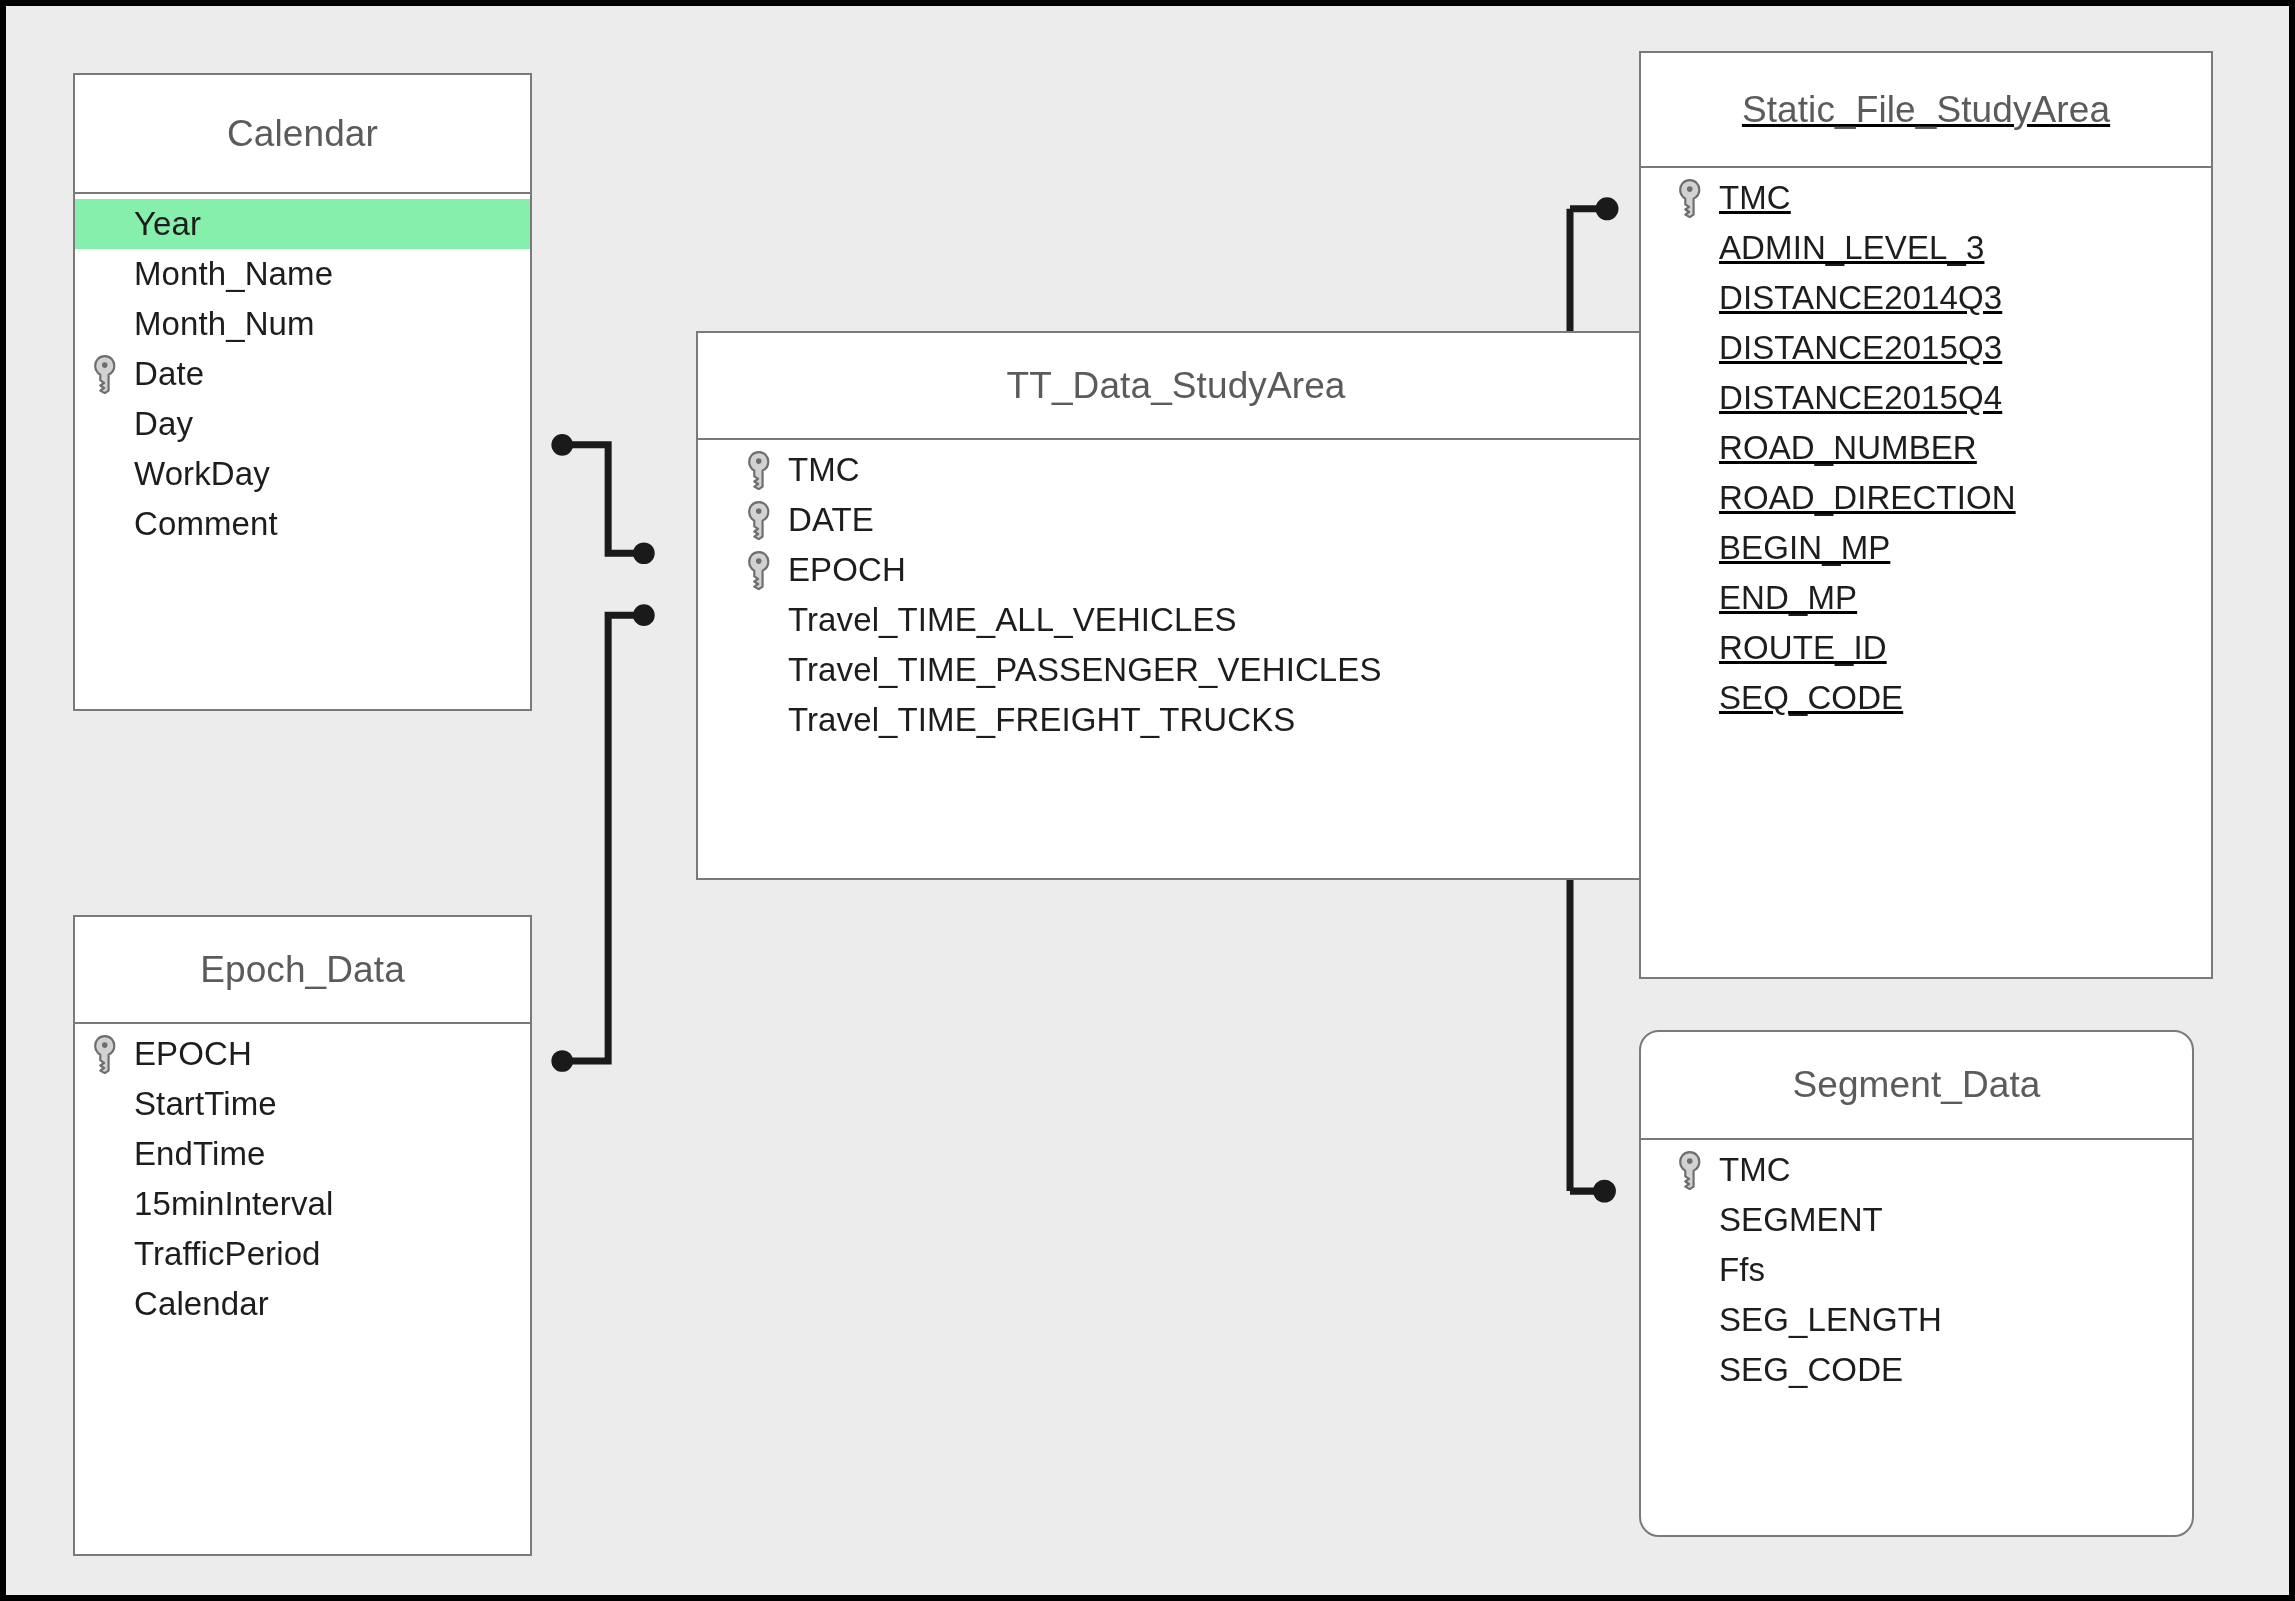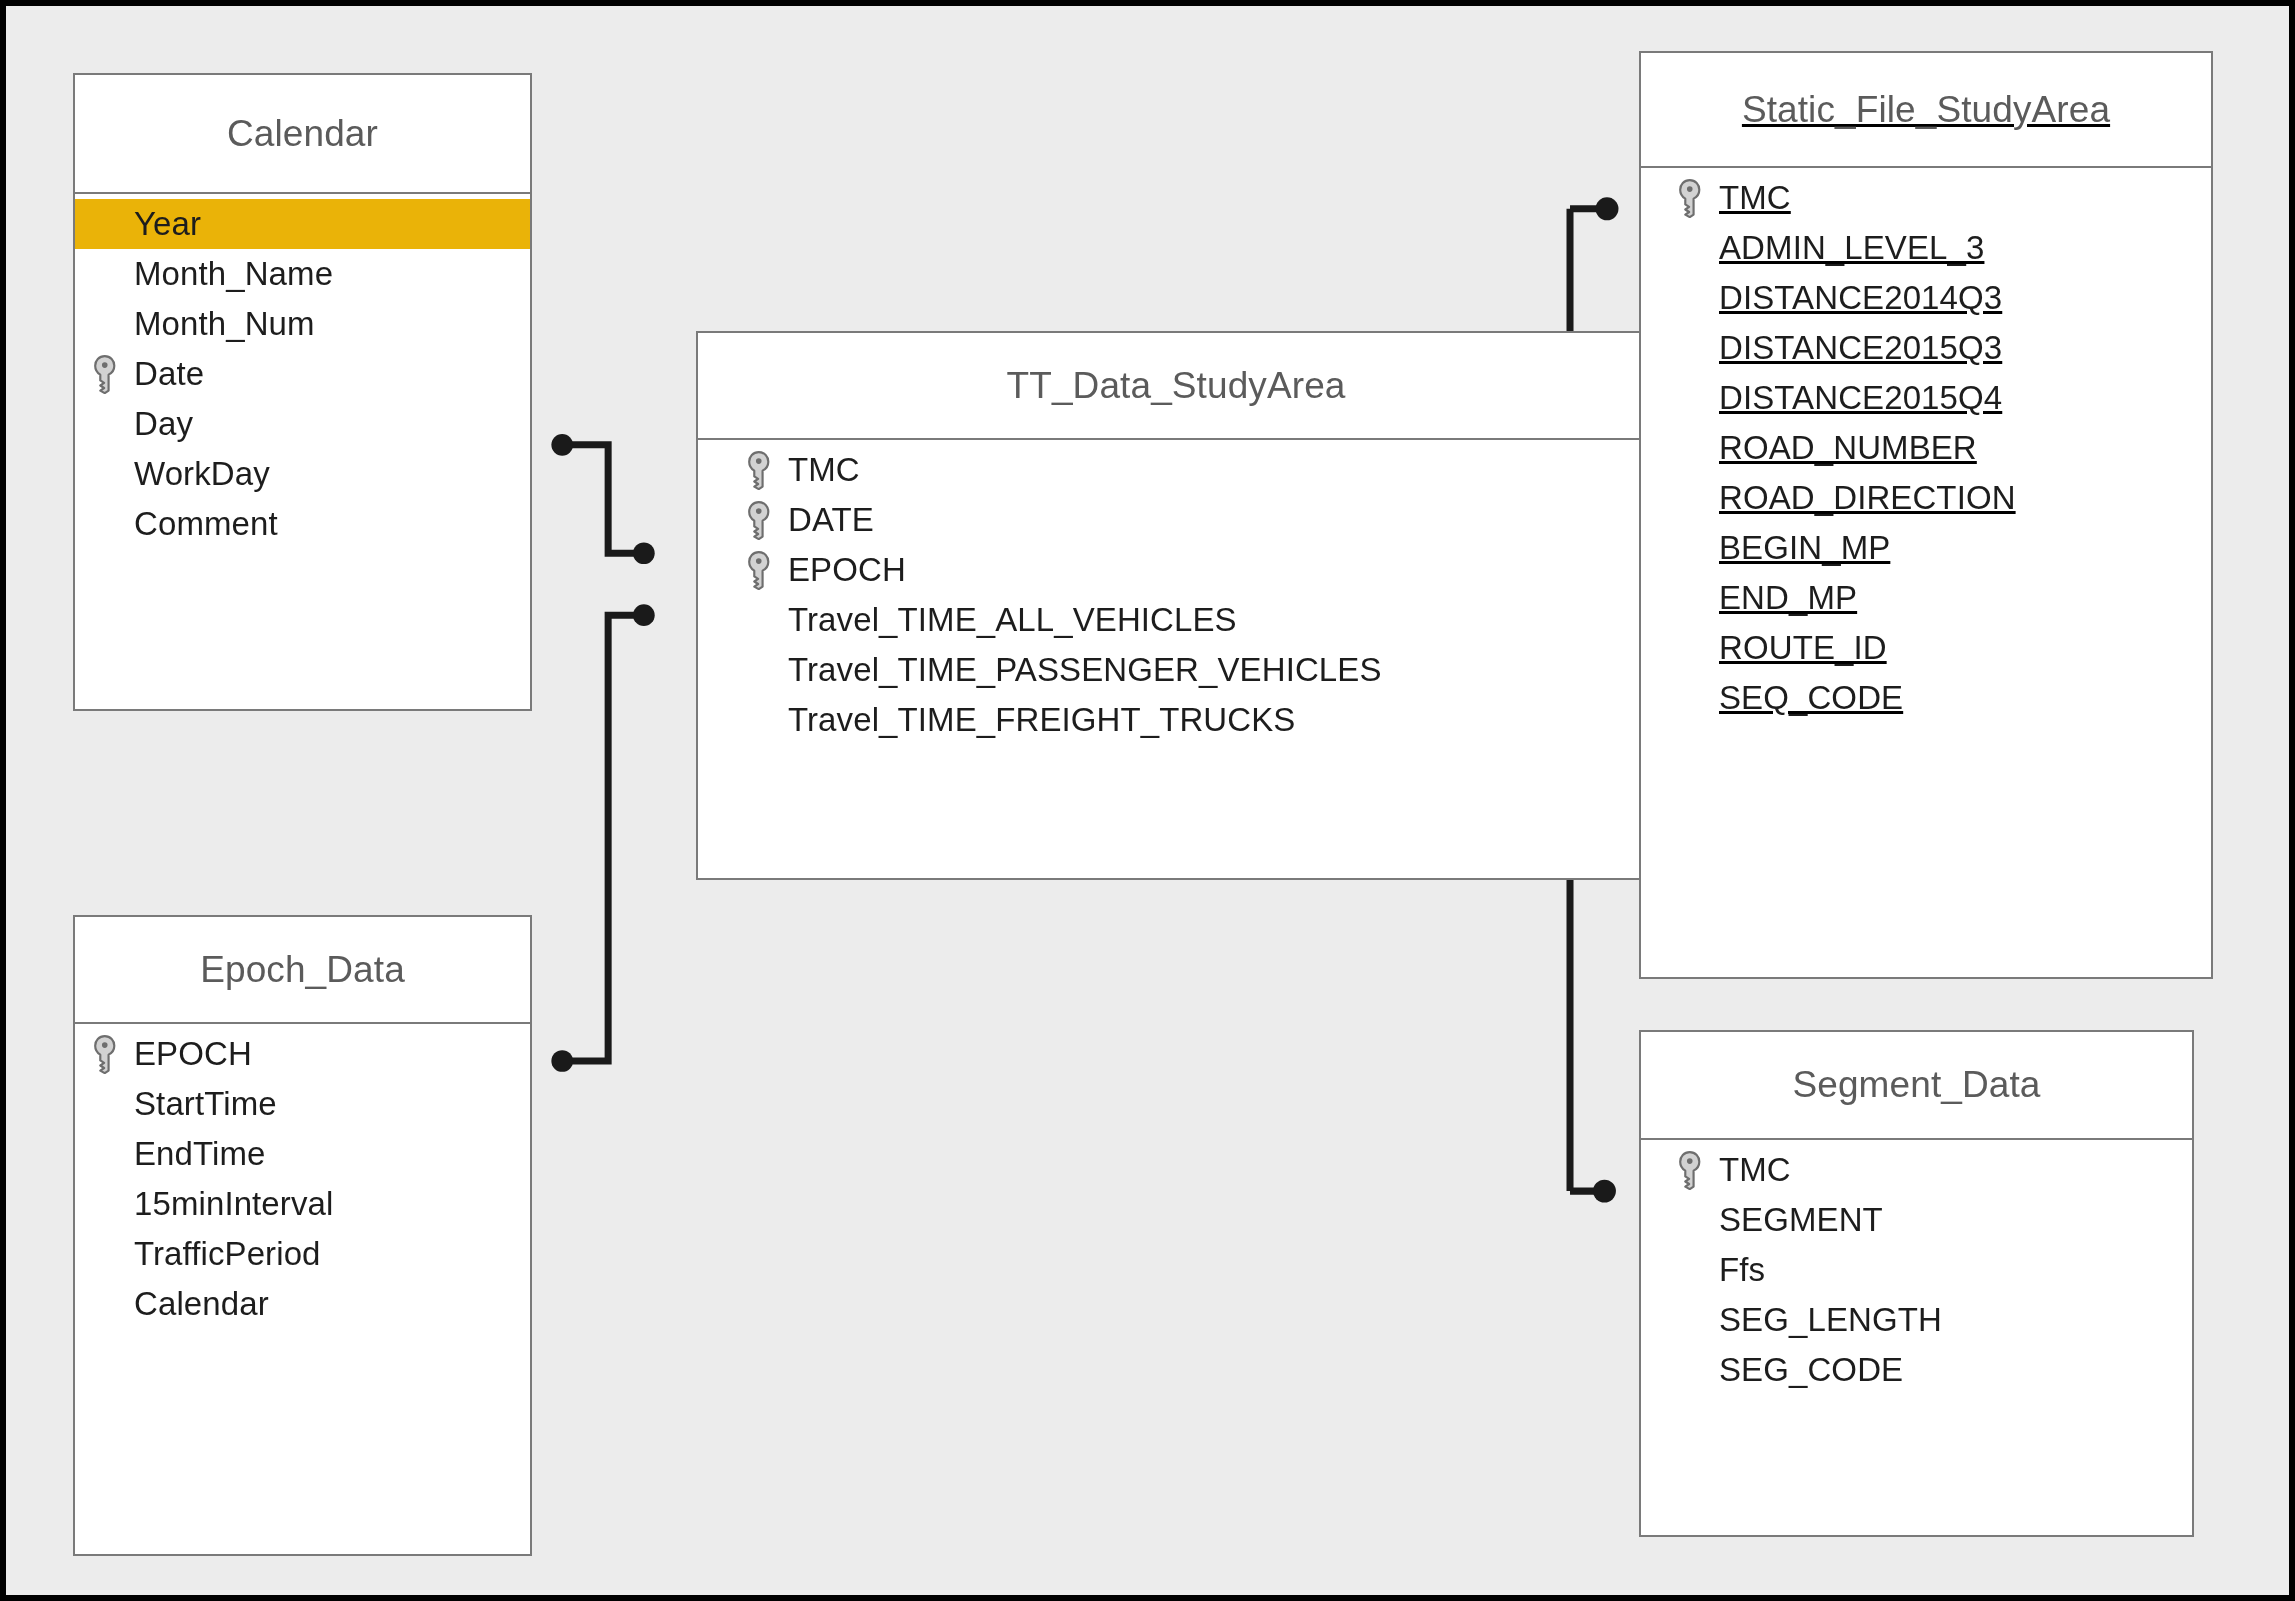--- a/index.html
+++ b/index.html
@@ -49,21 +49,21 @@
     box-sizing: border-box;
   }
   .field-row {
     position: relative;
     height: 50px;
     display: flex;
     align-items: center;
     box-sizing: border-box;
   }
   .field-row.highlight {
-    background: #eab308;
+    background: #86efac;
   }
   .field-key {
     width: 59px;
     flex: none;
     display: flex;
     align-items: center;
     justify-content: center;
   }
   .field-key svg { display: block; }
   .field-label {
@@ -290,21 +290,21 @@
         <span class="field-key"></span>
         <span class="field-label">TrafficPeriod</span>
       </div>
       <div class="field-row">
         <span class="field-key"></span>
         <span class="field-label">Calendar</span>
       </div>
     </div>
   </div>
 
-  <div class="entity" style="left:1633px; top:1024px; width:555px; height:507px;">
+  <div class="entity" style="left:1633px; top:1024px; width:555px; height:507px;border-radius:20px;">
     <div class="entity-header" style="height:108px;">
       <span class="entity-title">Segment_Data</span>
     </div>
     <div class="entity-fields" style="padding-left:19px;">
       <div class="field-row">
         <span class="field-key">
           <svg width="25.5" height="40" viewBox="0 0 40 62">
             <path d="M20 3 C11 3 5 10 5 18 C5 24 8 29 13 32 L13 41 L19 45 L13 49 L19 53 L13 57 L20 61 L26 57 L26 32 C32 29 35 24 35 18 C35 10 29 3 20 3 Z" fill="#d2d2d2" stroke="#6e6e6e" stroke-width="3.4" stroke-linejoin="round"></path>
             <circle cx="20" cy="17" r="4.4" fill="#6e6e6e"></circle>
           </svg>

